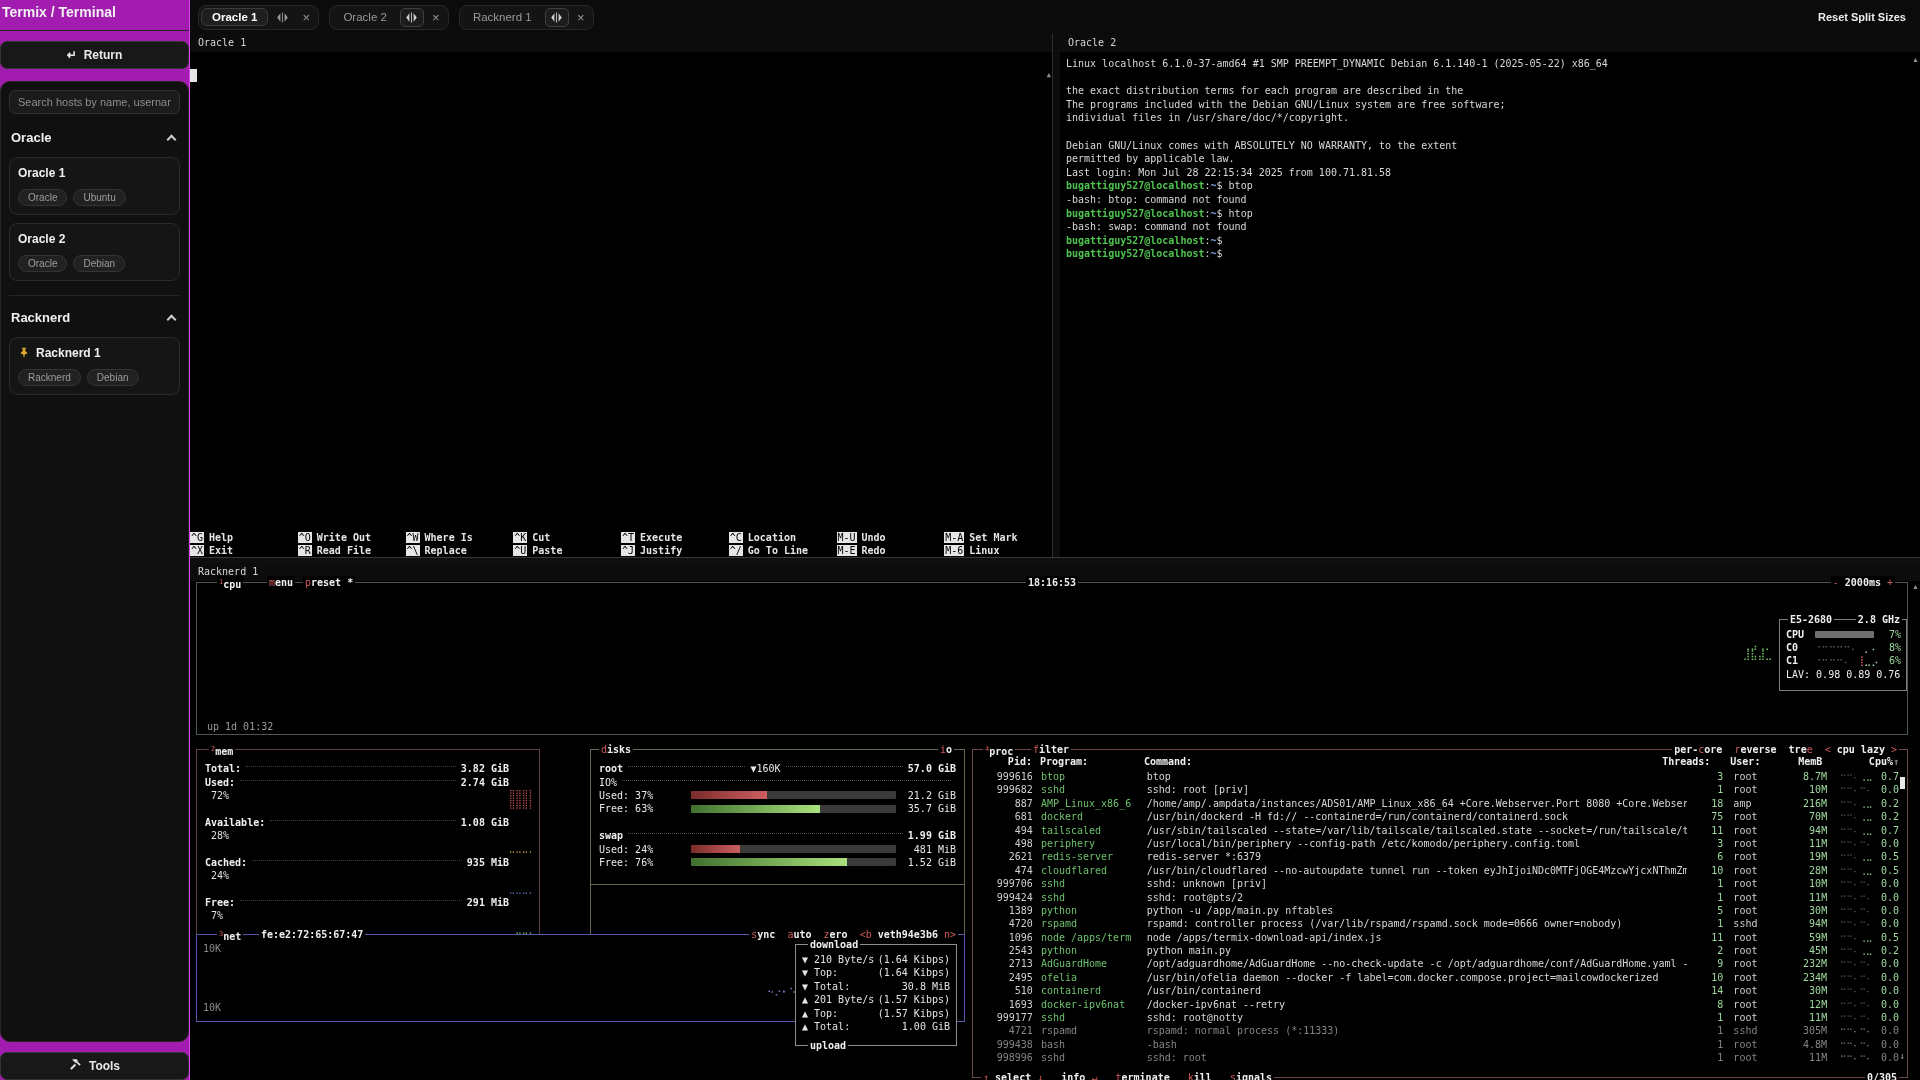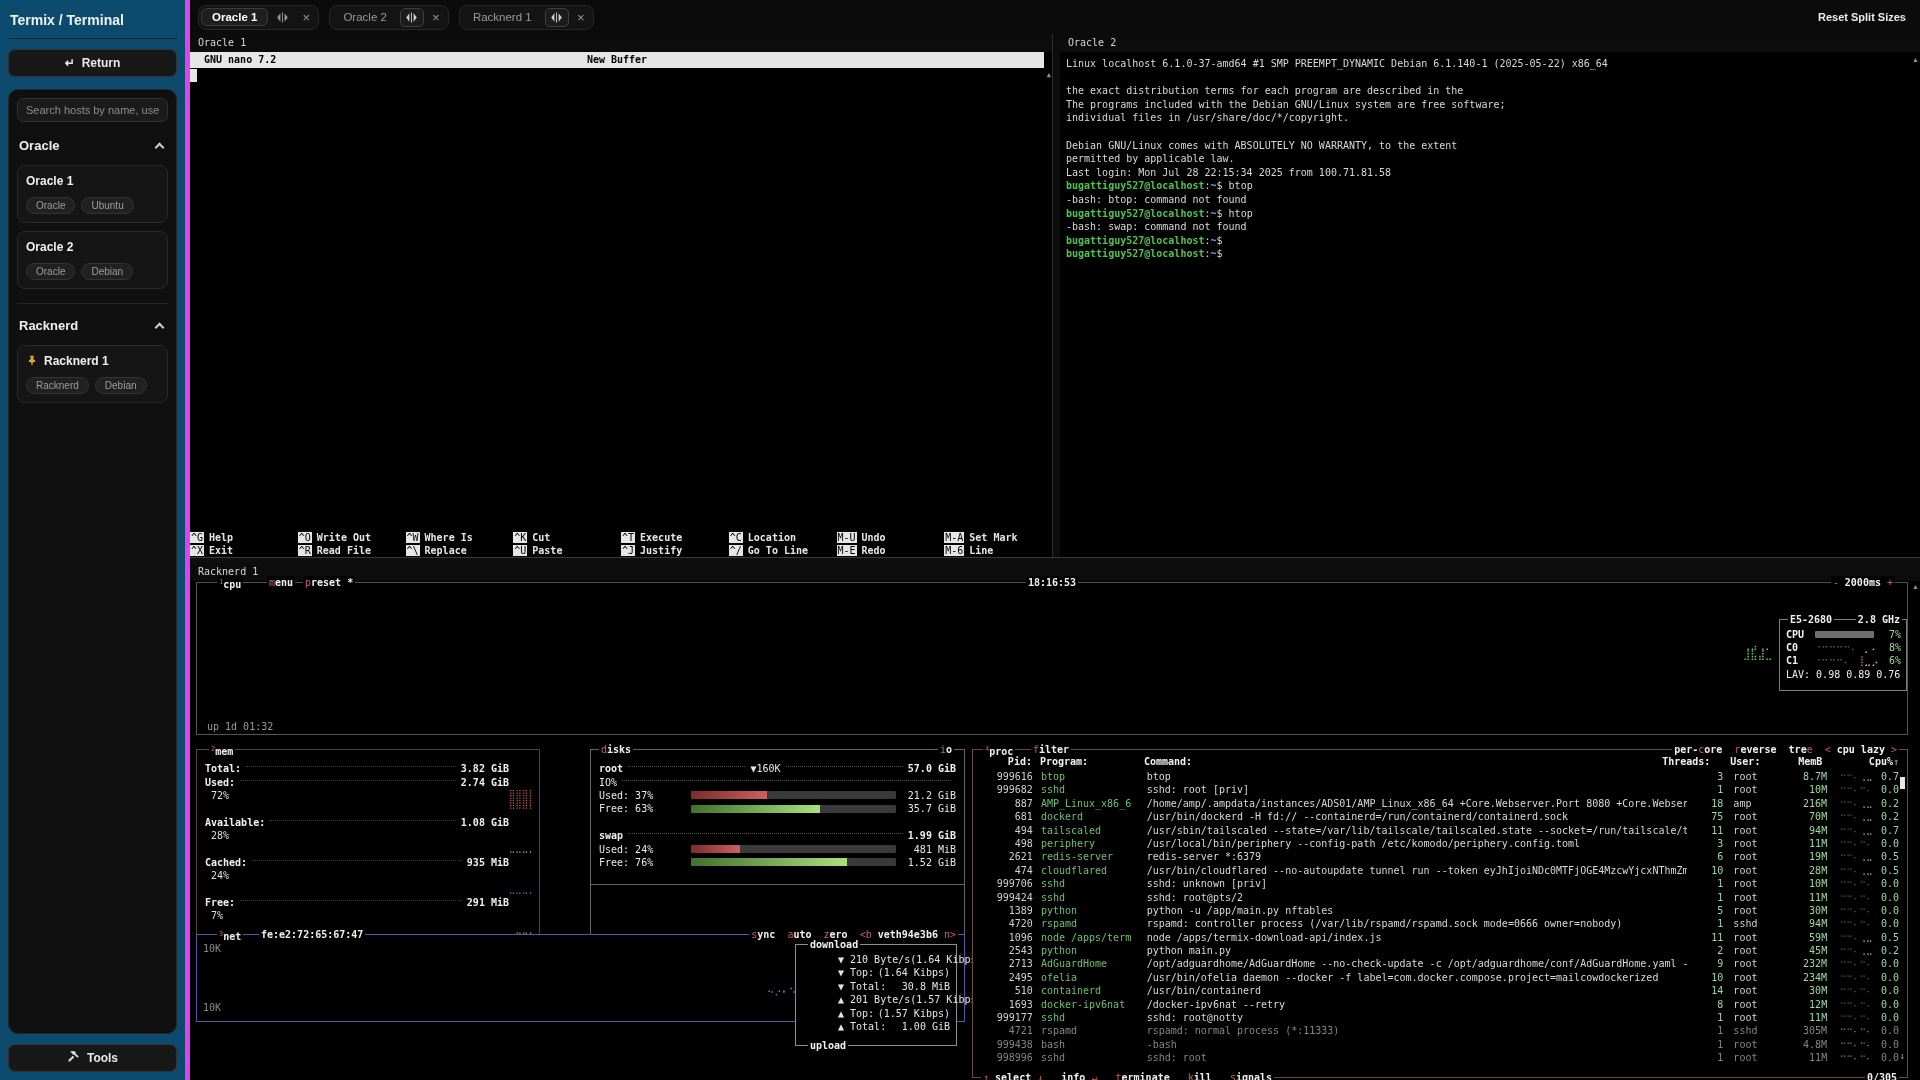--- a/index.html
+++ b/index.html
@@ -1,22 +1,22 @@
 <!DOCTYPE html>
 <html style="--c-green: #4fc24f; --c-blue: #7d9fe0; --c-red: #d05c5c; --c-btop-green: #9fd89f; --c-prog-green: #6cc06c; --c-pin-gold: #dfa92f; --c-bd-cpu: #4a5a4e; --c-bd-mem: #5c4040; --c-bd-disks: #676753; --c-bd-net: #5757a8; --c-bd-proc: #6e4844; --c-meter-red: #b44a4a; --c-meter-green: #9adf70;"><head>
 <meta charset="utf-8">
 <style>
   * { margin:0; padding:0; box-sizing:border-box; }
   html,body { width:1920px; height:1080px; overflow:hidden; background:#000; }
   body { font-family:"Liberation Sans", sans-serif; }
   #app { display:flex; width:1920px; height:1080px; background:#060606; }
 
   
-  aside { width:190px; min-width:190px; background:#0c4a6e; border-right:5px solid #d946ef;
-          display:flex; flex-direction:column; padding:8px; }
+  aside { width:190px; min-width:190px; background:#a21caf; border-right:1px solid #d946ef;
+          display:flex; flex-direction:column; }
   .app-title { font-size:14px; font-weight:bold; color:#f2f2f2; padding:4px 2px 10px; border-bottom:1px solid #222; }
   .side-btn { margin-top:10px; height:28px; background:#181818; border:1px solid #333; border-radius:7px;
               color:#e8e8e8; font-weight:bold; font-size:12px; display:flex; align-items:center;
               justify-content:center; gap:7px; cursor:pointer; }
   .hosts-panel { flex:1; margin-top:12px; border:1px solid #262626; border-radius:10px; background:#101010;
                  padding:8px; display:flex; flex-direction:column; overflow:hidden; }
   .search-input { width:100%; height:24px; background:#1b1b1b; border:1px solid #303030; border-radius:6px;
                   color:#bdbdbd; font-size:11px; padding:0 8px; outline:none;
                   border-bottom-color:#303030; }
   .search-input::placeholder { color:#8d8d8d; }
@@ -129,21 +129,21 @@
   .dmlab { width:92px; color:#e8e8e8; }
   .dval { width:60px; text-align:right; color:#e8e8e8; }
   .meter { flex:1; height:8px; background:#3a3a3a; border-radius:1px; overflow:hidden; }
   .fill { display:block; height:100%; }
   .fill.red { background:linear-gradient(90deg,#7c2b2b,#cd6060); }
   .fill.green { background:linear-gradient(90deg,#41702e,#a9e17c); }
   .dsep { position:absolute; left:0; right:0; top:134px; border-top:1px solid var(--c-bd-disks); }
 
   .netscale { position:absolute; left:6px; color:#8a8a8a; }
   .dlbox { position:absolute; left:598px; top:9px; width:162px; height:102px; border:1px solid #8f8f8f; background:#000; }
-  .nr { display:flex; height:13.4px; line-height:13.4px; padding:0 6px; white-space:pre; color:#e4e4e4;margin-left:36px; }
+  .nr { display:flex; height:13.4px; line-height:13.4px; padding:0 6px; white-space:pre; color:#e4e4e4; }
   .nr .sp { flex:1; }
   #net-rows { padding-top:8px; }
 
   .proc-head { position:absolute; top:6px; left:8px; right:8px; display:flex; white-space:pre;
                font-weight:bold; color:#f0f0f0; }
   #proc-rows { position:absolute; top:20px; left:8px; right:8px; }
   .prow { height:13.4px; line-height:13.4px; display:flex; white-space:pre; overflow:hidden; }
   .c-pid { width:52px; text-align:right; color:#cfcfcf; }
   .c-prog { width:98px; margin-left:8px; overflow:hidden; color:var(--c-prog-green); }
   .c-cmd { width:542px; margin-left:8px; overflow:hidden; color:#d8d8d8; }
@@ -276,45 +276,41 @@
           </div>
         </div>
       <div class="reset-btn">Reset Split Sizes</div>
     </div>
 
     <div class="toprow">
 
       <section class="pane" id="pane-o1">
         <div class="pane-label">Oracle 1</div>
         <div class="term">
-          <div class="nano-bar">
-            <span>GNU nano 7.2</span>
-            <span class="nano-center">New Buffer</span>
-          </div>
           <div class="nano-cursor"></div>
           <div class="scroll-up" style="top:17px;">▲</div>
           <div class="nano-bottom">
             <div class="nano-status"><span class="nstat">[ Welcome to nano.  For basic help, type Ctrl+G. ]</span></div>
             <div class="nano-grid" id="nano-shortcuts">
                 <div class="ncell"><span class="nkey">^G</span><span class="nlab">Help</span></div>
                 <div class="ncell"><span class="nkey">^O</span><span class="nlab">Write Out</span></div>
                 <div class="ncell"><span class="nkey">^W</span><span class="nlab">Where Is</span></div>
                 <div class="ncell"><span class="nkey">^K</span><span class="nlab">Cut</span></div>
                 <div class="ncell"><span class="nkey">^T</span><span class="nlab">Execute</span></div>
                 <div class="ncell"><span class="nkey">^C</span><span class="nlab">Location</span></div>
                 <div class="ncell"><span class="nkey">M-U</span><span class="nlab">Undo</span></div>
                 <div class="ncell"><span class="nkey">M-A</span><span class="nlab">Set Mark</span></div>
                 <div class="ncell"><span class="nkey">^X</span><span class="nlab">Exit</span></div>
                 <div class="ncell"><span class="nkey">^R</span><span class="nlab">Read File</span></div>
                 <div class="ncell"><span class="nkey">^\</span><span class="nlab">Replace</span></div>
                 <div class="ncell"><span class="nkey">^U</span><span class="nlab">Paste</span></div>
                 <div class="ncell"><span class="nkey">^J</span><span class="nlab">Justify</span></div>
                 <div class="ncell"><span class="nkey">^/</span><span class="nlab">Go To Line</span></div>
                 <div class="ncell"><span class="nkey">M-E</span><span class="nlab">Redo</span></div>
-                <div class="ncell"><span class="nkey">M-6</span><span class="nlab">Line</span></div>
+                <div class="ncell"><span class="nkey">M-6</span><span class="nlab">Linux</span></div>
               </div>
           </div>
         </div>
       </section>
 
       <div class="vdivider"></div>
 
       <section class="pane" id="pane-o2">
         <div class="pane-label">Oracle 2</div>
         <div class="term" id="o2-term">

